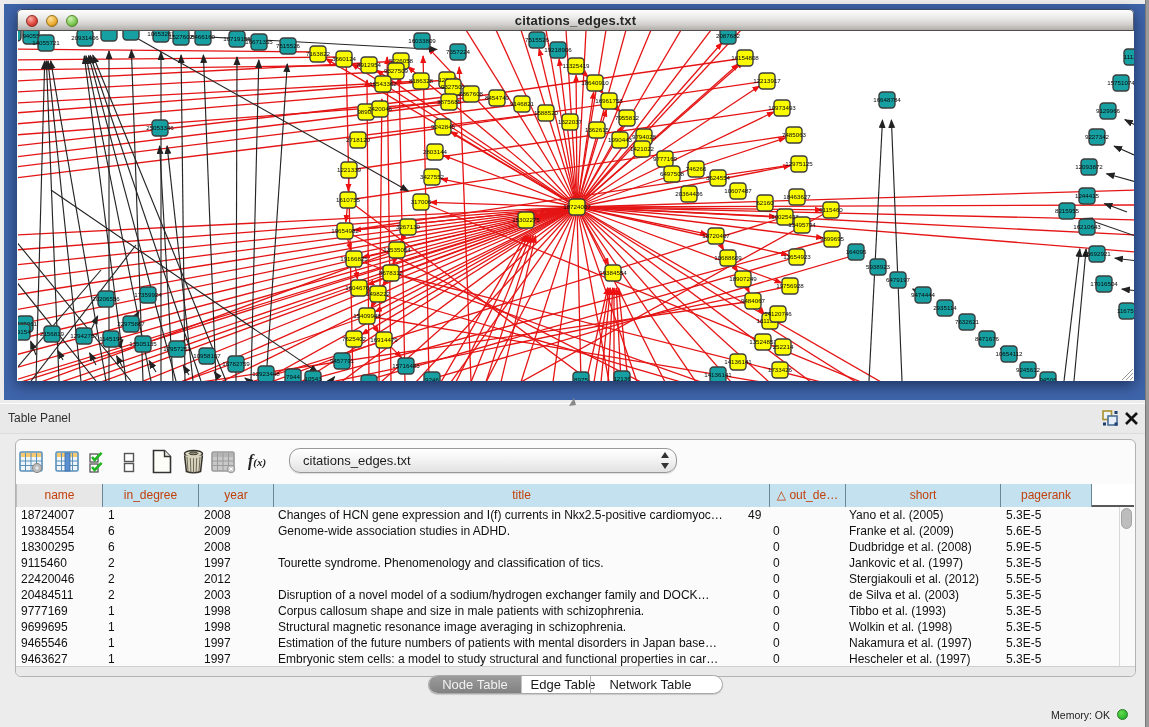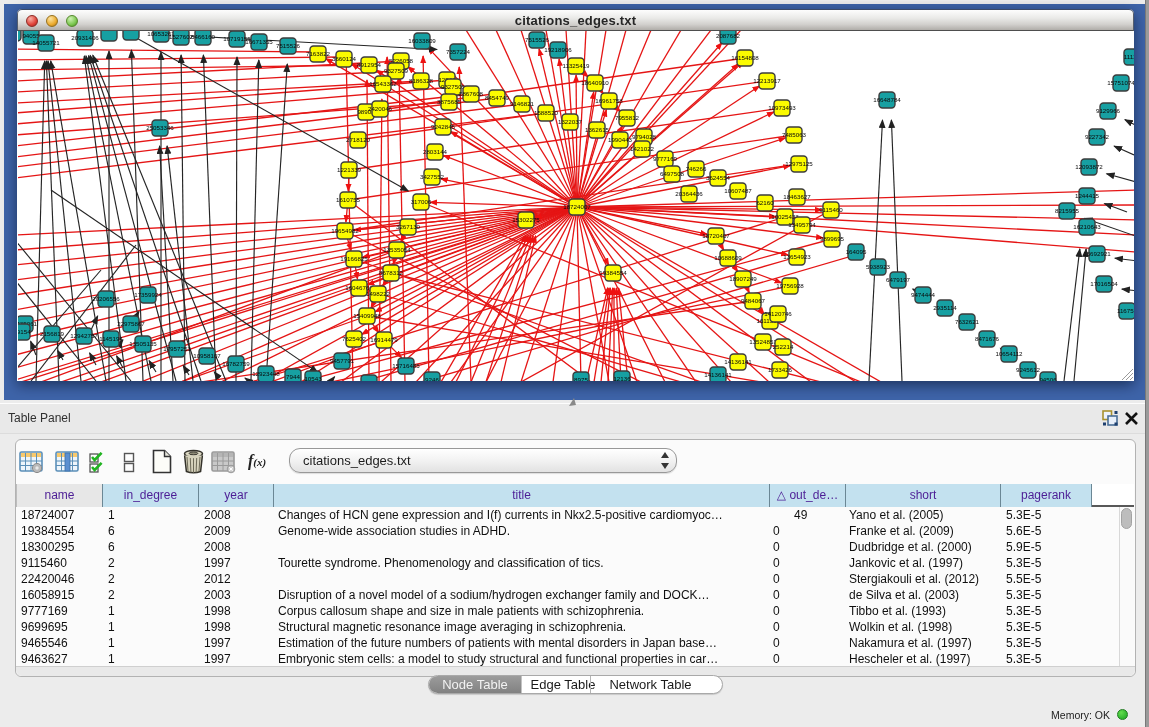--- a/index.html
+++ b/index.html
@@ -20,21 +20,21 @@
   border-top:1px solid #fdfdfd; border-bottom:1px solid #dcdcdc; }
 #tptitle { left:8px; top:411px; font-size:12px; color:#303030; }
 #panel { left:15px; top:439px; width:1121px; height:238px; background:#fbfbfb;
   border:1px solid #b2b2b2; border-radius:6px; }
 #dropdown { left:289px; top:448px; width:388px; height:25px; border:1px solid #989898;
   border-radius:11px; background:linear-gradient(#ffffff,#f2f2f2 50%,#e2e2e2);
   font-size:13px; color:#1c1c1c; line-height:23px; padding-left:13px;
   box-shadow:0 1px 1px rgba(0,0,0,.12); }
 #ddarrows { left:660px; top:452px; width:10px; height:17px; }
 .hcell { top:484px; height:23px; background:#c3e1ef; border-left:1px solid #6b8795;
-  font-size:12px; color:#4c1d95; text-align:center; line-height:23px; position:absolute; }
+  font-size:12px; color:#c2410c; text-align:center; line-height:23px; position:absolute; }
 #thead { left:16px; top:484px; width:1118px; height:23px; background:#fff;
   border-bottom:2px solid #585858; }
 .trow { position:absolute; left:0; width:1134px; height:16px; font-size:12px; color:#101010; }
 .trow span { position:absolute; top:1px; }
 #vsb { left:1119px; top:507px; width:15px; height:160px; background:#fafafa;
   border-left:1px solid #d8d8d8; }
 #vthumb { left:1121px; top:508px; width:11px; height:21px; background:#bdbdbd;
   border:1px solid #a2a2a2; border-radius:6px; }
 #hsb { left:16px; top:666px; width:1119px; height:10px; background:#e9e9e9;
   border-top:1px solid #cfcfcf; border-radius:0 0 6px 6px; }
@@ -665,60 +665,60 @@
   <div class="hcell" style="left:198px;width:75px">year</div>
   <div class="hcell" style="left:273px;width:496px">title</div>
   <div class="hcell" style="left:769px;width:76px">△ out_de…</div>
   <div class="hcell" style="left:845px;width:155px">short</div>
   <div class="hcell" style="left:1000px;width:92px;border-right:1px solid #6b8795">pagerank</div>
   <div class="trow" style="top:507px">
       <span style="left:21px">18724007</span>
       <span style="left:108px">1</span>
       <span style="left:204px">2008</span>
       <span style="left:278px;width:488px;overflow:hidden;white-space:nowrap">Changes of HCN gene expression and I(f) currents in Nkx2.5-positive cardiomyoc…</span>
-      <span style="left:794px">49</span>
+      <span style="left:748px">49</span>
       <span style="left:849px">Yano et al. (2005)</span>
       <span style="left:1006px">5.3E-5</span>
     </div>
     <div class="trow" style="top:523px">
       <span style="left:21px">19384554</span>
       <span style="left:108px">6</span>
       <span style="left:204px">2009</span>
       <span style="left:278px;width:488px;overflow:hidden;white-space:nowrap">Genome-wide association studies in ADHD.</span>
       <span style="left:773px">0</span>
       <span style="left:849px">Franke et al. (2009)</span>
       <span style="left:1006px">5.6E-5</span>
     </div>
     <div class="trow" style="top:539px">
       <span style="left:21px">18300295</span>
       <span style="left:108px">6</span>
       <span style="left:204px">2008</span>
       <span style="left:773px">0</span>
-      <span style="left:849px">Dudbridge et al. (2000)</span>
+      <span style="left:849px">Dudbridge et al. (2008)</span>
       <span style="left:1006px">5.9E-5</span>
     </div>
     <div class="trow" style="top:555px">
       <span style="left:21px">9115460</span>
       <span style="left:108px">2</span>
       <span style="left:204px">1997</span>
       <span style="left:278px;width:488px;overflow:hidden;white-space:nowrap">Tourette syndrome. Phenomenology and classification of tics.</span>
       <span style="left:773px">0</span>
       <span style="left:849px">Jankovic et al. (1997)</span>
       <span style="left:1006px">5.3E-5</span>
     </div>
     <div class="trow" style="top:571px">
       <span style="left:21px">22420046</span>
       <span style="left:108px">2</span>
       <span style="left:204px">2012</span>
       <span style="left:773px">0</span>
       <span style="left:849px">Stergiakouli et al. (2012)</span>
       <span style="left:1006px">5.5E-5</span>
     </div>
     <div class="trow" style="top:587px">
-      <span style="left:21px">16058915</span>
+      <span style="left:21px">20484511</span>
       <span style="left:108px">2</span>
       <span style="left:204px">2003</span>
       <span style="left:278px;width:488px;overflow:hidden;white-space:nowrap">Disruption of a novel model of a sodium/hydrogen exchanger family and DOCK…</span>
       <span style="left:773px">0</span>
       <span style="left:849px">de Silva et al. (2003)</span>
       <span style="left:1006px">5.3E-5</span>
     </div>
     <div class="trow" style="top:603px">
       <span style="left:21px">9777169</span>
       <span style="left:108px">1</span>

